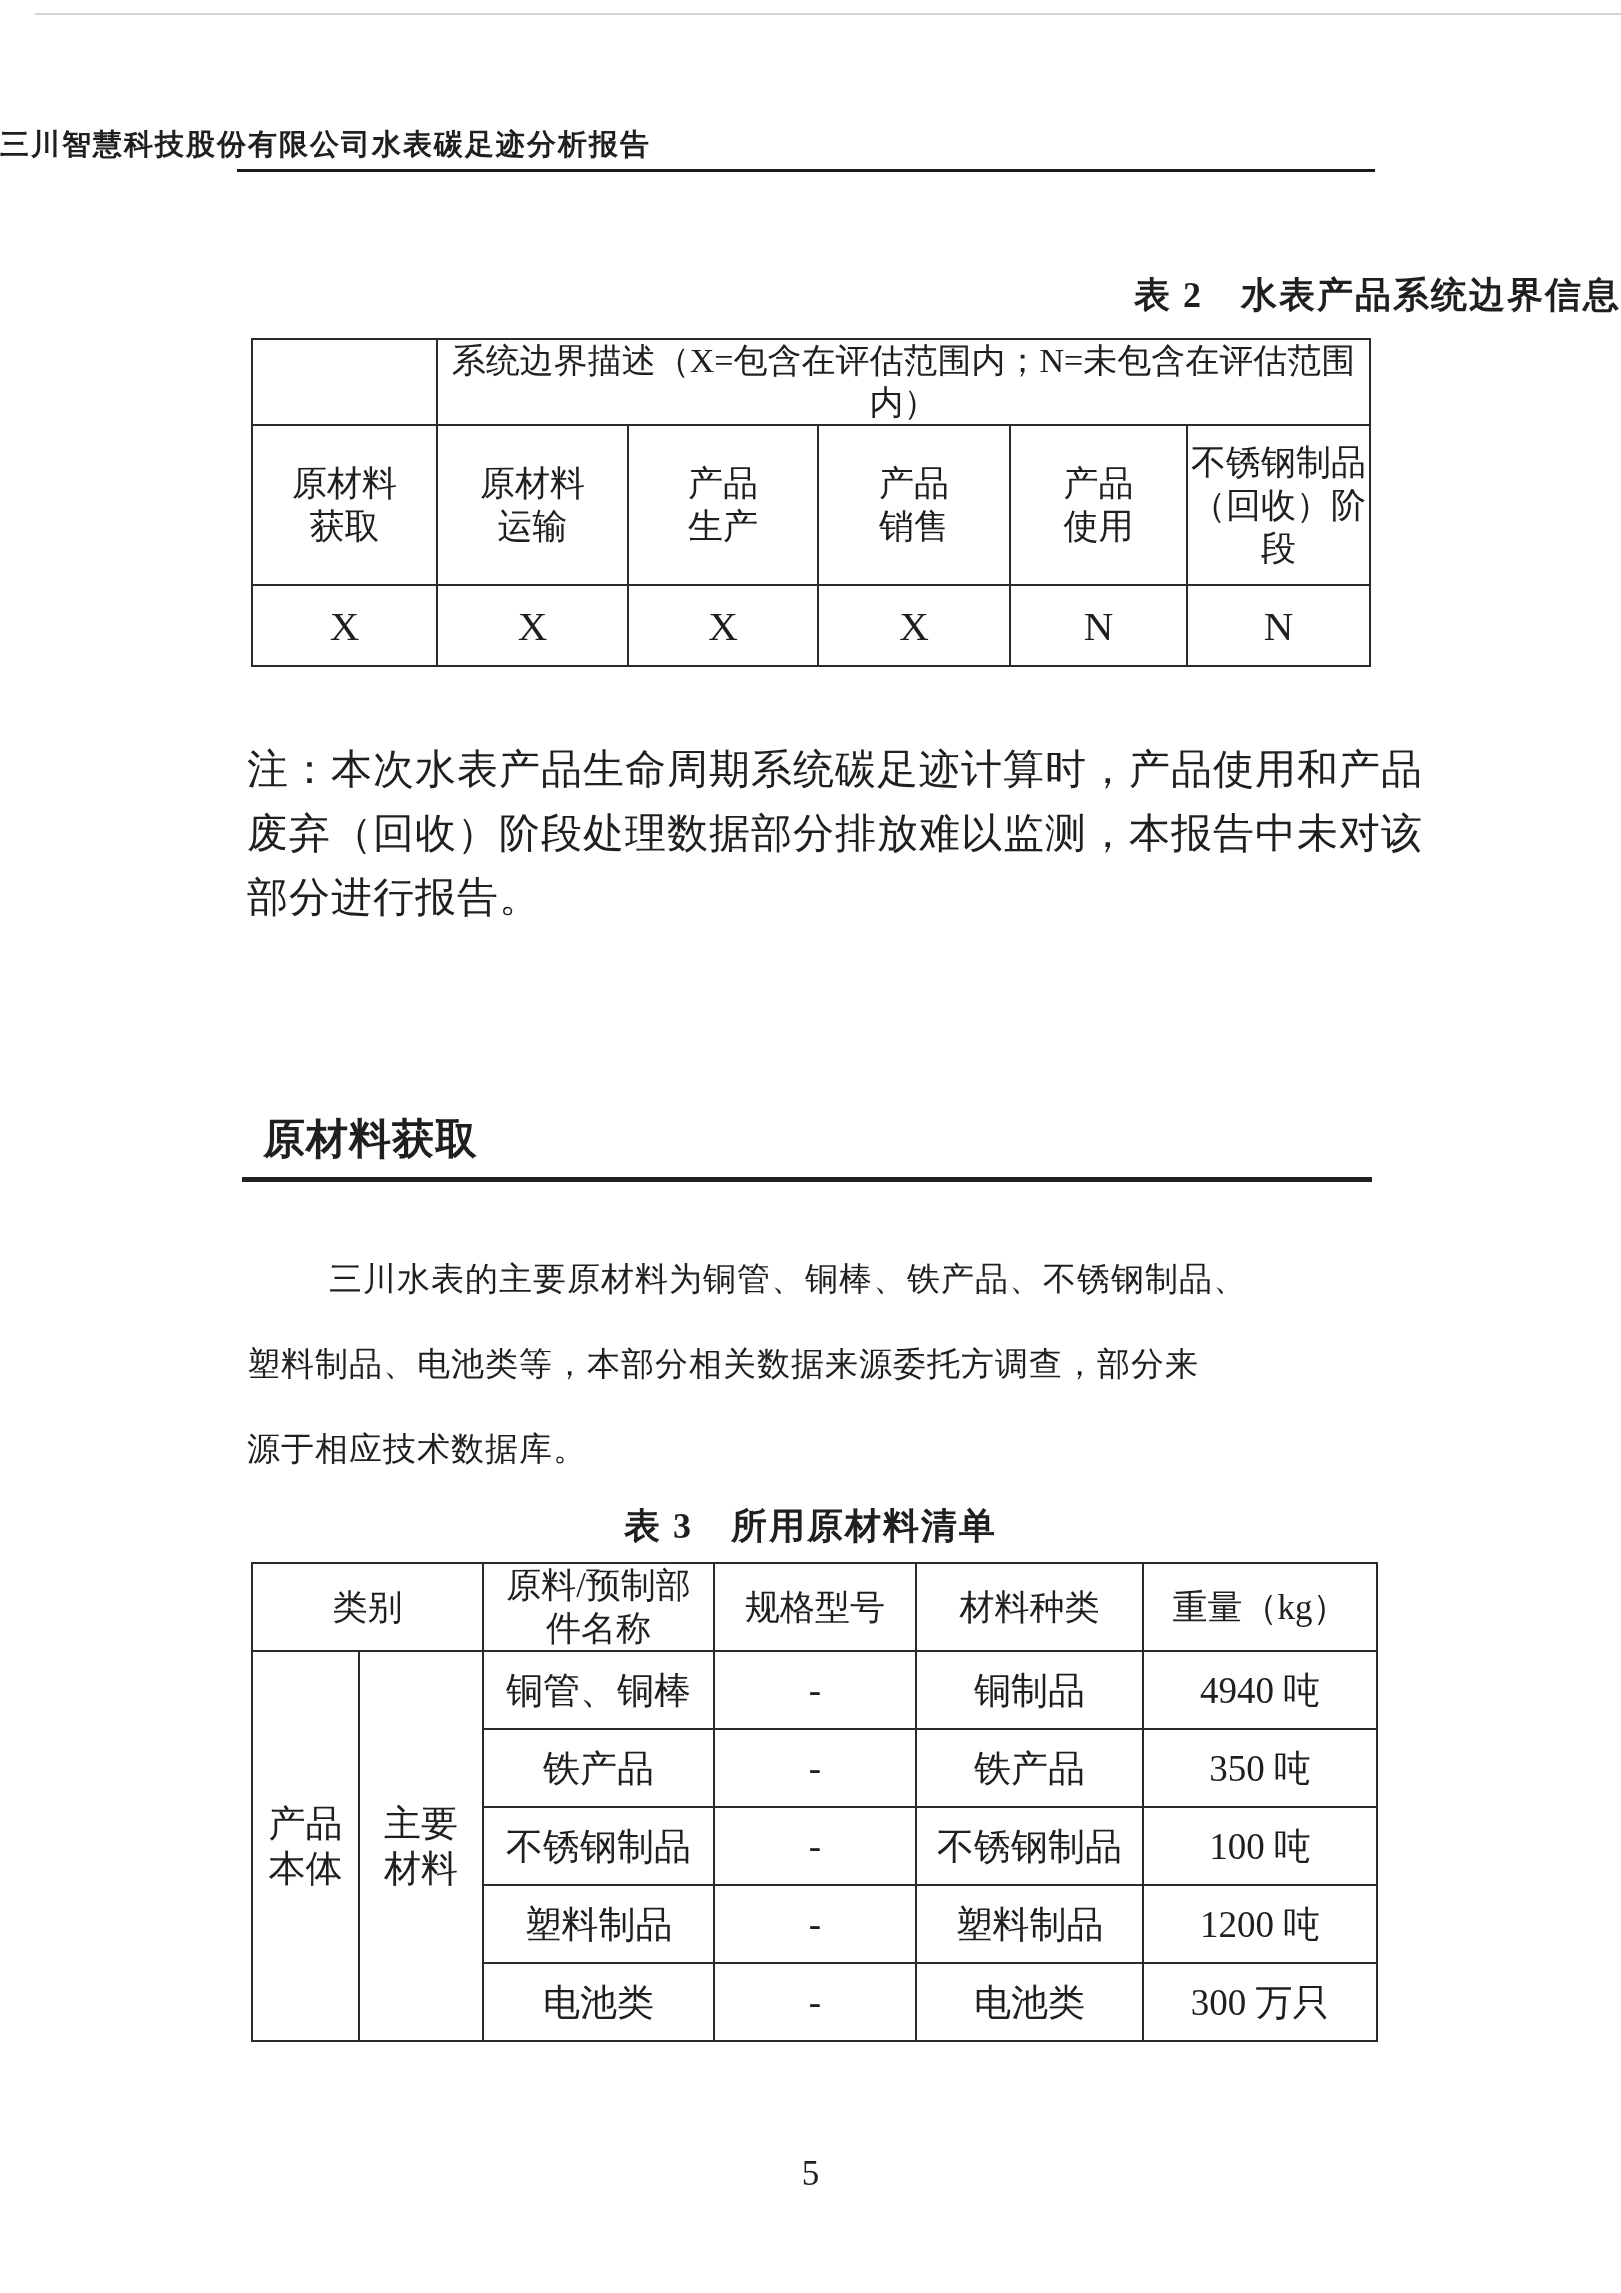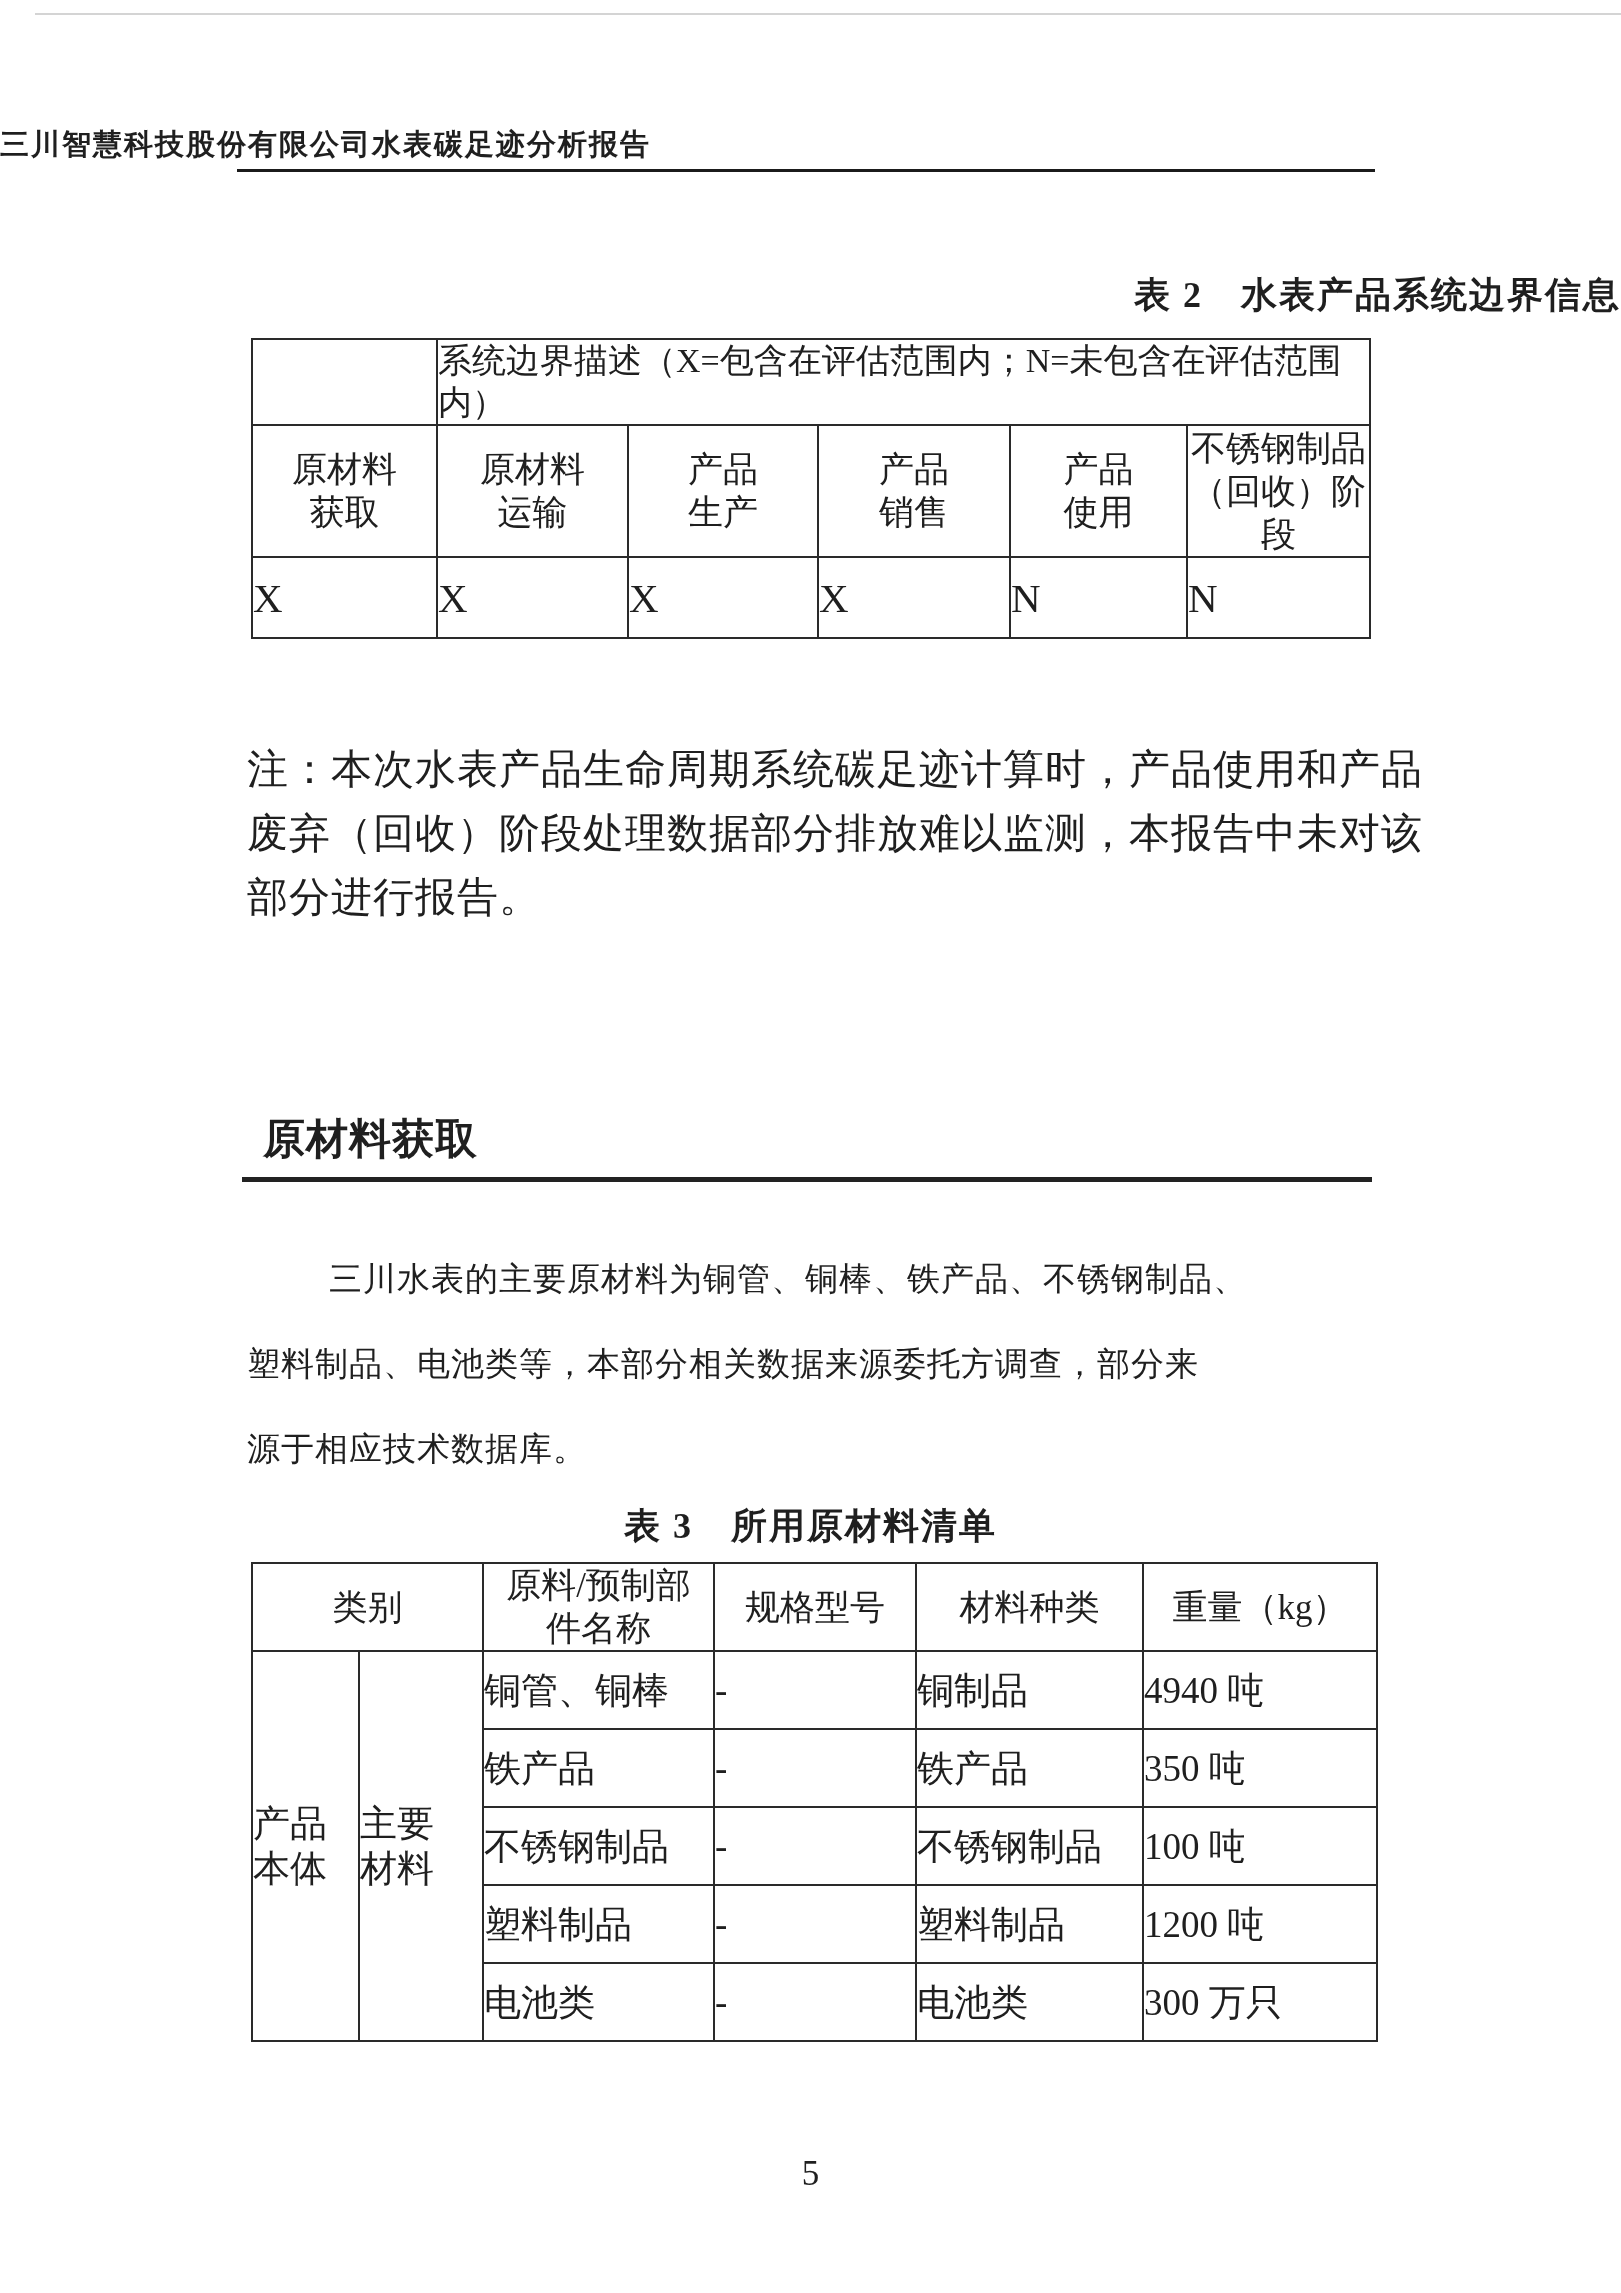--- a/index.html
+++ b/index.html
@@ -23,29 +23,29 @@
     position:absolute;top:169px;left:237px;width:1138px;height:2.9px;
     background:#1b1b1b;
   }
   .t2-title{
     position:absolute;top:271px;left:0;width:1621px;
     text-align:right;font-size:36px;font-weight:600;letter-spacing:2px;
   }
   table{border-collapse:collapse;table-layout:fixed;position:absolute;}
   td,th{
     border:2px solid #2a2a2a;
-    vertical-align:middle;
+    text-align:center;vertical-align:middle;
     white-space:pre-line;font-weight:normal;padding:0;
   }
   .t2{left:251px;top:338px;width:1119px;}
   .t2r1{height:86px;}
   .t2r1 td{font-size:34px;line-height:42px;}
   .t2r2{height:75px;}
   .t2r2 td{font-size:35px;}
-  .t2r3{height:132px;}
+  .t2r3{height:160px;}
   .t2r3 th{font-size:35px;line-height:43px;}
   .t2r4{height:81px;}
   .t2r4 td{font-size:41px;}
   .note{
     position:absolute;left:247px;top:737px;width:1274px;
     font-size:41px;line-height:64px;letter-spacing:1px;
     white-space:pre-line;
   }
   .section-heading{
     position:absolute;left:263px;top:1111px;

